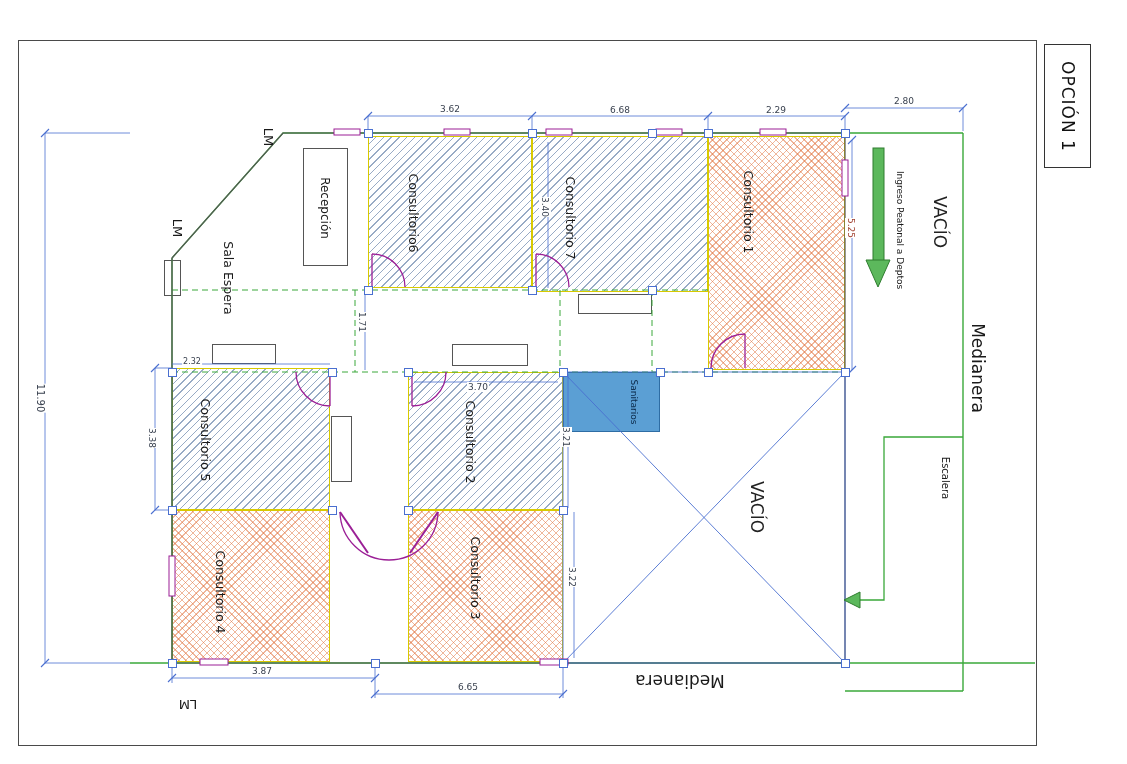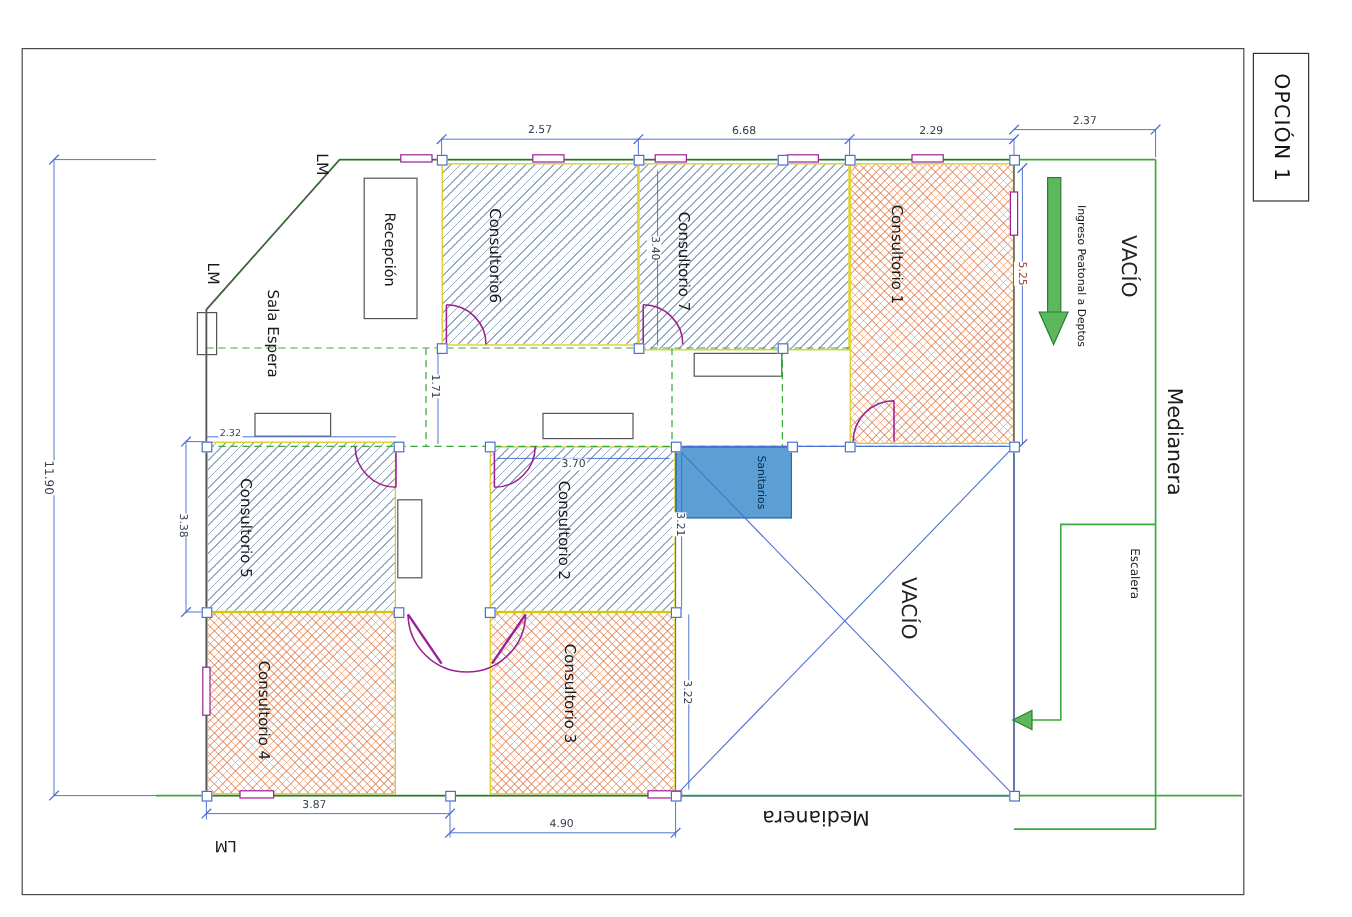--- a/index.html
+++ b/index.html
@@ -206,28 +206,28 @@
   <span class="lbl v" style="left:757px;top:507px;font-size:17px;color:#222">VACÍO</span>
   <span class="lbl v" style="left:978px;top:368px;font-size:17px">Medianera</span>
   <span class="lbl flip" style="left:680px;top:681px;font-size:17px">Medianera</span>
   <span class="lbl v" style="left:945px;top:478px;font-size:10px">Escalera</span>
   <span class="lbl v" style="left:900px;top:230px;font-size:9px">Ingreso Peatonal a Deptos</span>
 
   <span class="lbl v" style="left:268px;top:137px;font-size:13px">LM</span>
   <span class="lbl v" style="left:177px;top:228px;font-size:13px">LM</span>
   <span class="lbl flip" style="left:188px;top:704px;font-size:13px">LM</span>
 
-  <span class="dim" style="left:450px;top:109px">2.57</span>
+  <span class="dim" style="left:450px;top:109px">3.62</span>
   <span class="dim" style="left:620px;top:110px">6.68</span>
   <span class="dim" style="left:776px;top:110px">2.29</span>
-  <span class="dim" style="left:904px;top:101px">2.37</span>
+  <span class="dim" style="left:904px;top:101px">2.80</span>
   <span class="dim vu" style="left:40px;top:398px;font-size:10px">11.90</span>
   <span class="dim vu" style="left:152px;top:438px">3.38</span>
   <span class="dim" style="left:262px;top:671px">3.87</span>
-  <span class="dim" style="left:468px;top:687px">4.90</span>
+  <span class="dim" style="left:468px;top:687px">6.65</span>
   <span class="dim vu" style="left:851px;top:228px;color:#a04030">5.25</span>
   <span class="dim vu" style="left:545px;top:207px">3.40</span>
   <span class="dim vu" style="left:362px;top:322px">1.71</span>
   <span class="dim" style="left:478px;top:387px">3.70</span>
   <span class="dim vu" style="left:566px;top:437px">3.21</span>
   <span class="dim vu" style="left:572px;top:577px">3.22</span>
   <span class="dim" style="left:192px;top:361px;font-size:8px">2.32</span>
 
 </div>
 

